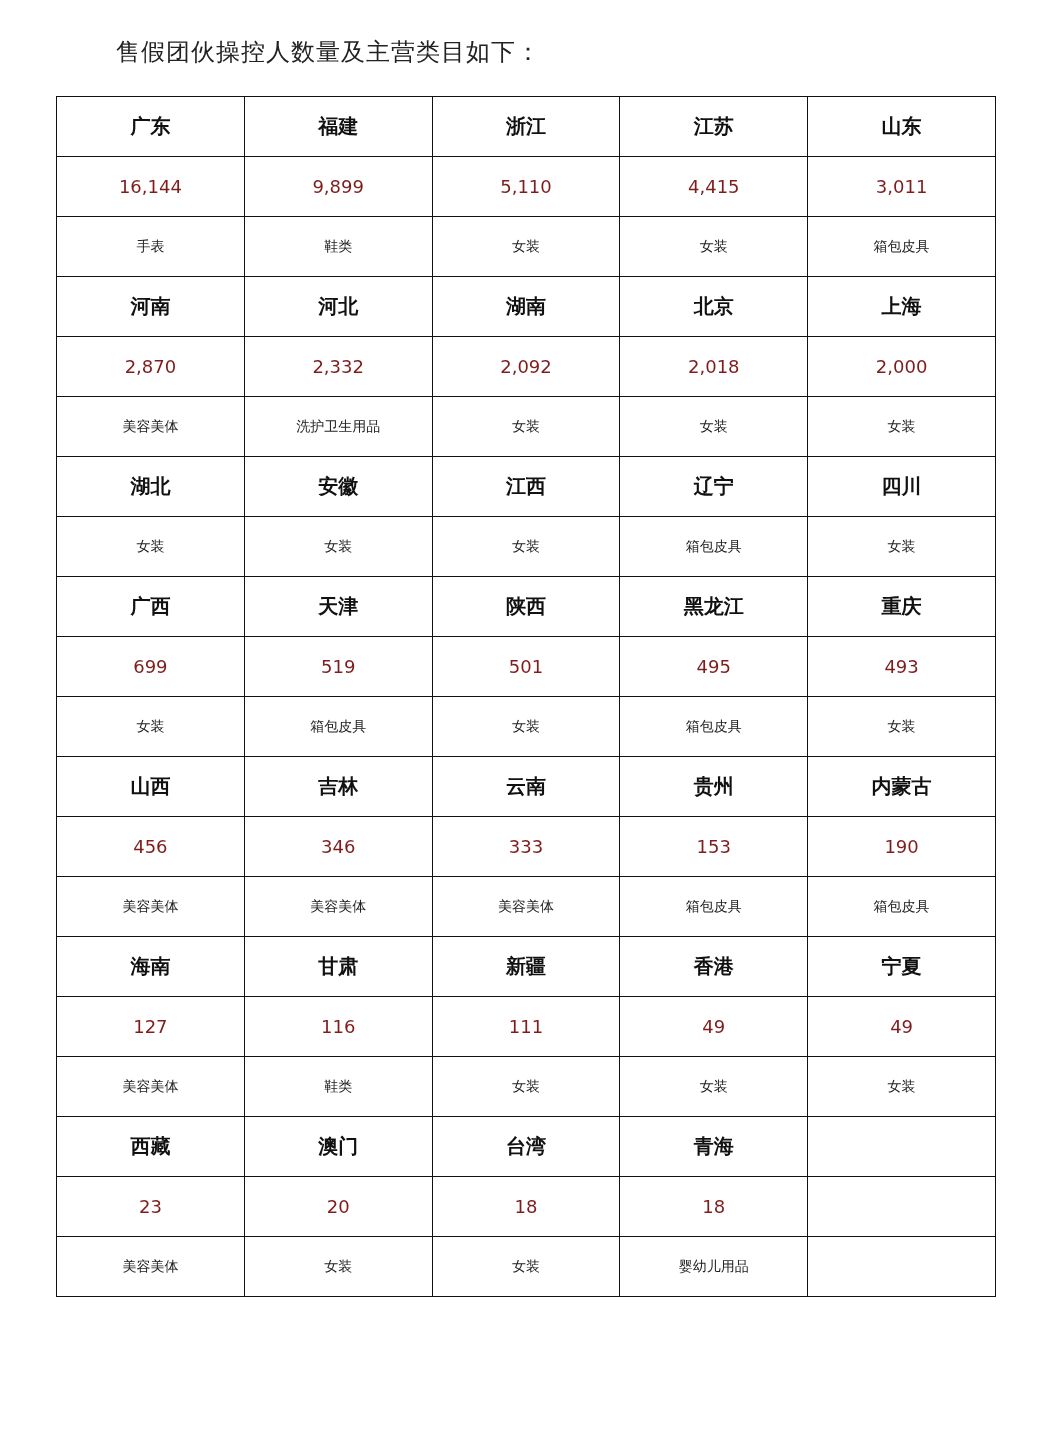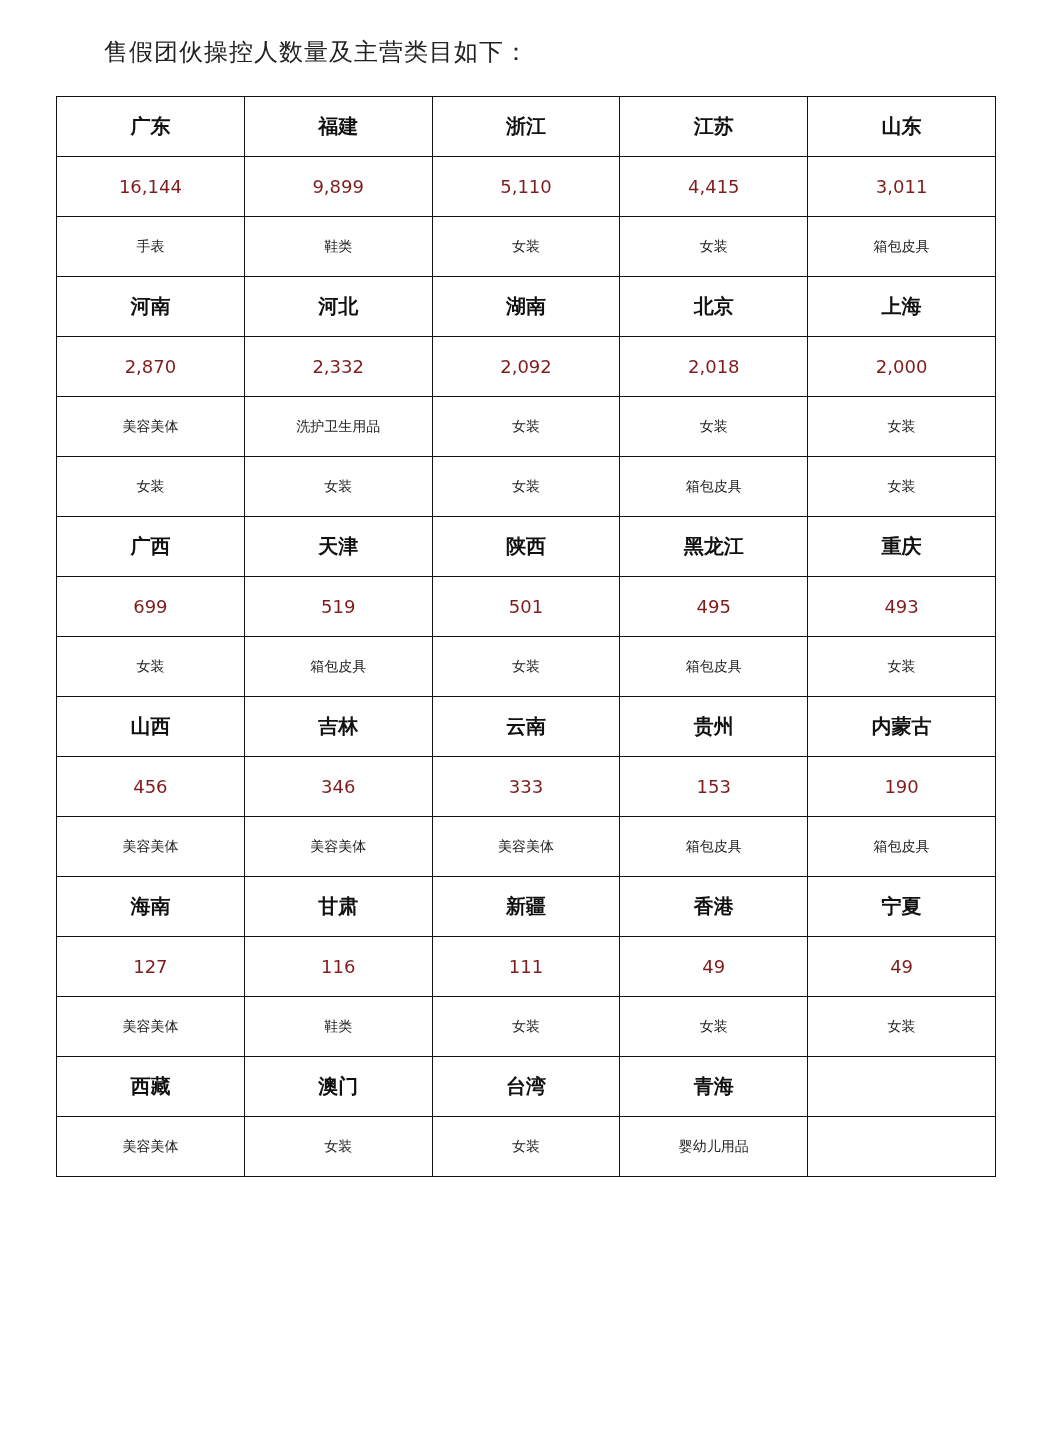--- a/index.html
+++ b/index.html
@@ -1,18 +1,18 @@
 <!DOCTYPE html>
 <html><head>
 <meta charset="utf-8">
 <style>
   html, body { margin: 0; padding: 0; background: #ffffff; }
   body { width: 1053px; height: 1429px; position: relative; overflow: hidden;
          font-family: "DejaVu Sans", "Liberation Sans", sans-serif; color: #111; }
-  .title { position: absolute; left: 104px; top: 36px; font-size: 24px; color: #222; letter-spacing: 1px; }
+  .title { position: absolute; left: 116px; top: 36px; font-size: 24px; color: #222; letter-spacing: 1px; }
   table.grid { position: absolute; left: 56px; top: 96px; border-collapse: collapse; table-layout: fixed; width: 940px; }
   table.grid td { border: 1.5px solid #111; height: 59px; text-align: center; vertical-align: middle; padding: 0; }
   td.prov { font-weight: bold; font-size: 20px; }
   td.num { font-size: 18px; color: #7f1d1d; }
   td.cat { font-size: 14px; color: #222; }
 </style>
 </head>
 <body>
 
 <div class="title">售假团伙操控人数量及主营类目如下：</div>
@@ -53,20 +53,27 @@
         <td class="num">2,092</td>
         <td class="num">2,018</td>
         <td class="num">2,000</td>
       </tr>
       <tr>
         <td class="cat">美容美体</td>
         <td class="cat">洗护卫生用品</td>
         <td class="cat">女装</td>
         <td class="cat">女装</td>
         <td class="cat">女装</td>
+      </tr>
+      <tr>
+        <td class="prov">湖北</td>
+        <td class="prov">安徽</td>
+        <td class="prov">江西</td>
+        <td class="prov">辽宁</td>
+        <td class="prov">四川</td>
       </tr>
       <tr>
         <td class="cat">女装</td>
         <td class="cat">女装</td>
         <td class="cat">女装</td>
         <td class="cat">箱包皮具</td>
         <td class="cat">女装</td>
       </tr>
       <tr>
         <td class="prov">广西</td>
@@ -132,20 +139,27 @@
         <td class="cat">女装</td>
       </tr>
       <tr>
         <td class="prov">西藏</td>
         <td class="prov">澳门</td>
         <td class="prov">台湾</td>
         <td class="prov">青海</td>
         <td class="prov"></td>
       </tr>
       <tr>
+        <td class="num">23</td>
+        <td class="num">20</td>
+        <td class="num">18</td>
+        <td class="num">18</td>
+        <td class="num"></td>
+      </tr>
+      <tr>
         <td class="cat">美容美体</td>
         <td class="cat">女装</td>
         <td class="cat">女装</td>
         <td class="cat">婴幼儿用品</td>
         <td class="cat"></td>
       </tr>
     </tbody>
 </table>
 
 </body></html>

